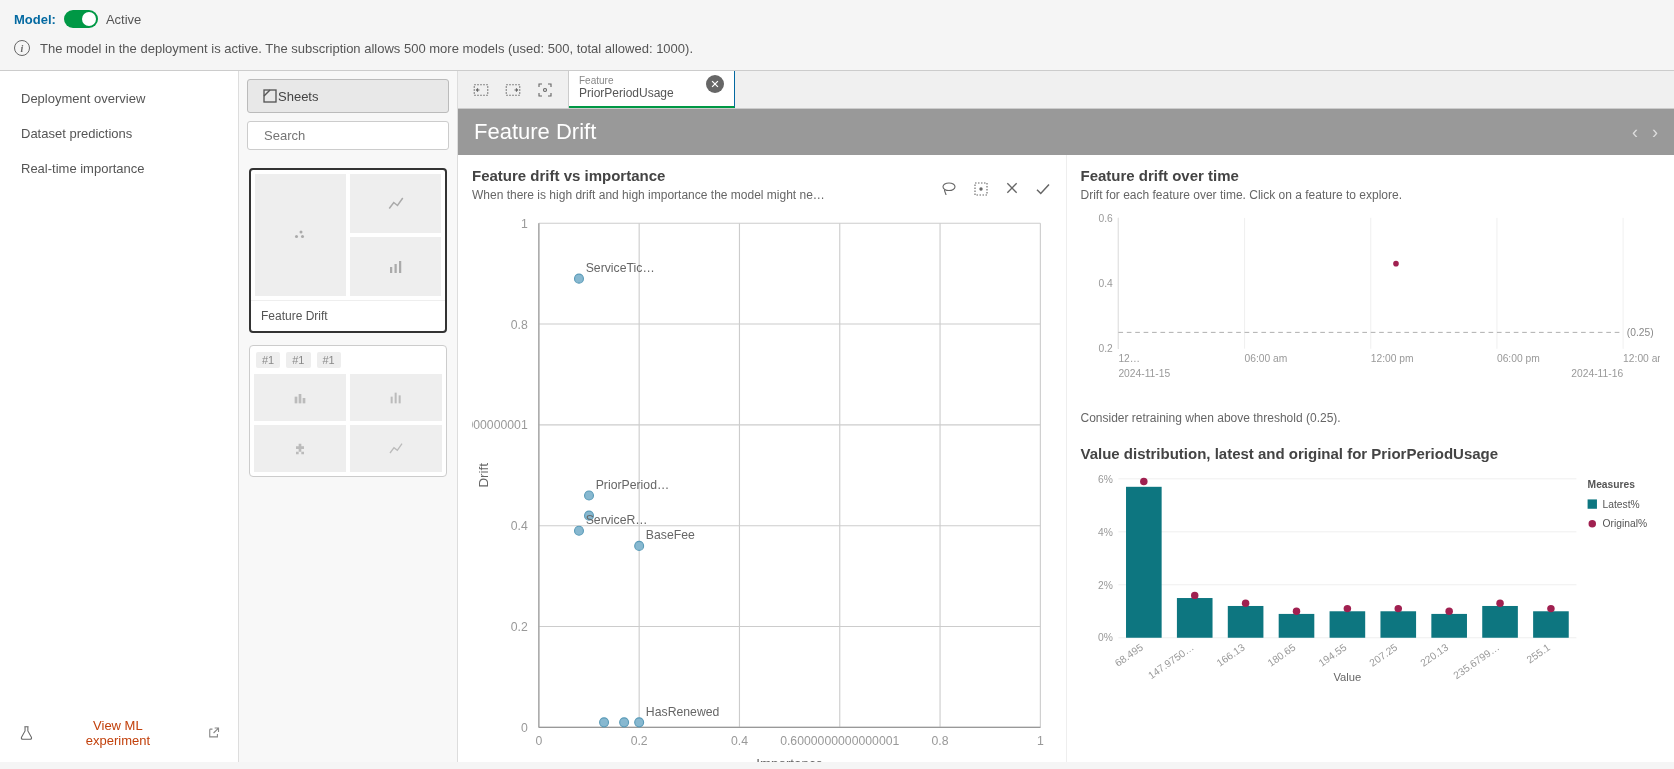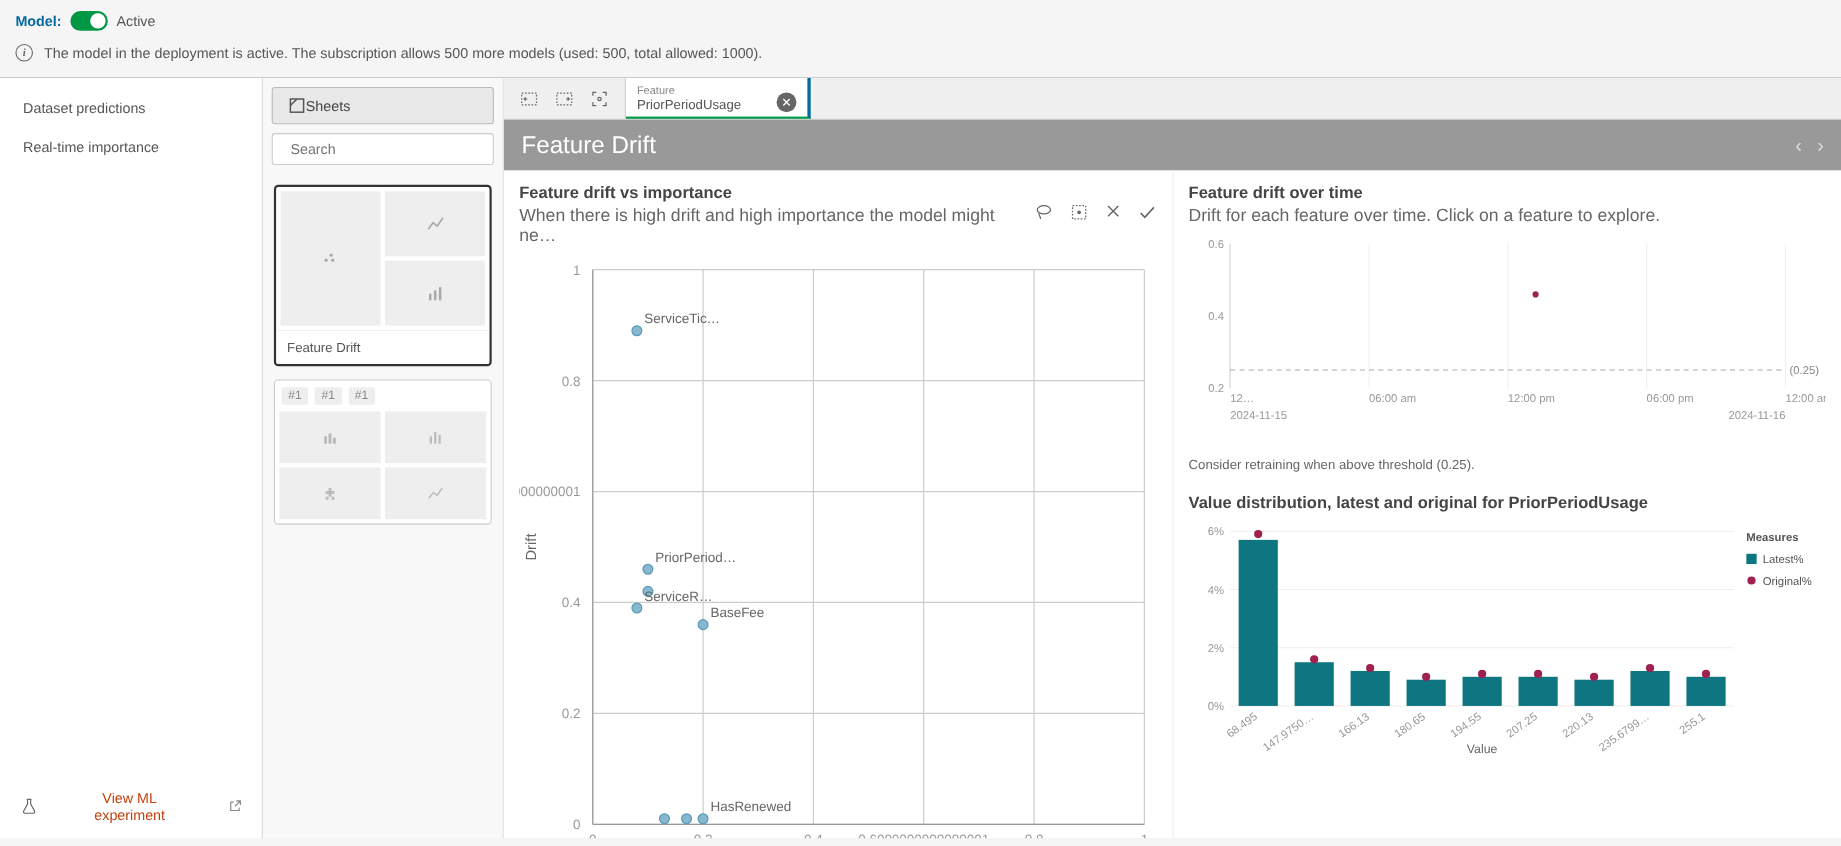--- a/index.html
+++ b/index.html
@@ -39,36 +39,36 @@
 .thumb-label { padding: 8px 10px; font-size: 12px; color: #555; border-top: 1px solid #eee; }
 .ops-body { height: 130px; display: grid; grid-template-columns: 1fr 1fr; grid-template-rows: auto 1fr 1fr; gap: 4px; padding: 4px; }
 .ops-tags { grid-column: span 2; display: flex; gap: 6px; padding: 2px; }
 .ops-tags span { background: #eee; padding: 2px 6px; font-size: 11px; color: #888; border-radius: 2px; }
 .ops-cell { background: #eee; display: flex; align-items: center; justify-content: center; color: #aaa; }
 
 .content { flex: 1; display: flex; flex-direction: column; background: #f0f0f0; overflow: hidden; }
 .tabrow { background: #f0f0f0; display: flex; align-items: stretch; height: 38px; border-bottom: 1px solid #ccc; }
 .tab-icons { display: flex; align-items: center; gap: 14px; padding: 0 14px; border-right: 1px solid #ccc; }
 .tab-icons .ic { width: 18px; height: 18px; color: #666; cursor: pointer; }
-.feature-tab { background: #fff; border-right: 3px solid #0369a1; border-bottom: 2px solid #009845; padding: 4px 10px; display: flex; align-items: flex-end; gap: 32px; min-width: 120px; }
+.feature-tab { background: #fff; border-right: 1px solid #0369a1; border-bottom: 2px solid #009845; padding: 4px 10px; display: flex; align-items: flex-start; gap: 32px; min-width: 120px; }
 .feature-tab .tlabel { font-size: 10px; color: #888; }
 .feature-tab .tval { font-size: 12px; color: #555; }
 .feature-tab .close { width: 18px; height: 18px; background: #666; border-radius: 50%; display: flex; align-items: center; justify-content: center; color: #fff; cursor: pointer; }
 
 .titlebar { background: #999; color: #fff; padding: 10px 16px; display: flex; align-items: center; justify-content: space-between; }
 .titlebar .title { font-size: 22px; font-weight: 400; }
 .titlebar .nav { display: flex; gap: 14px; }
 .titlebar .nav span { color: #ddd; cursor: pointer; font-size: 18px; }
 
 .charts-area { flex: 1; display: flex; background: #fff; overflow: hidden; }
 .chart-col { flex: 1; padding: 12px 14px; display: flex; flex-direction: column; overflow: hidden; }
 .chart-col.left { border-right: 1px solid #eee; }
-.chart-header { display: flex; align-items: center; justify-content: space-between; }
+.chart-header { display: flex; align-items: flex-end; justify-content: space-between; }
 .chart-title { font-size: 15px; font-weight: 600; color: #444; }
-.chart-sub { font-size: 16px; color: #666; margin-top: 4px; }
+.chart-sub { font-size: 12px; color: #666; margin-top: 4px; }
 .chart-tools { display: flex; gap: 14px; color: #666; }
 .chart-tools span { cursor: pointer; font-size: 16px; }
 
 .plot-area { flex: 1; position: relative; margin-top: 10px; }
 svg.plot { width: 100%; height: 100%; }
 .axis-label { font-size: 12px; fill: #666; }
 .tick-label { font-size: 11px; fill: #999; }
 .gridline { stroke: #ccc; stroke-width: 1; }
 .point-label { font-size: 11px; fill: #666; }
 .datapoint { fill: #87b8d0; stroke: #5a9bb8; stroke-width: 1; }
@@ -93,20 +93,21 @@
   <span class="status-text">Active</span>
 </div>
 <div class="infobar">
   <div class="info-icon">i</div>
   <span>The model in the deployment is active. The subscription allows 500 more models (used: 500, total allowed: 1000).</span>
 </div>
 
 <div class="main">
   <div class="leftnav">
     <div class="items">
+      <div class="item">Deployment overview</div>
       <div class="item">Dataset predictions</div>
       <div class="item">Real-time importance</div>
     </div>
     <div class="footer">
       <svg class="flask-icon" viewBox="0 0 24 24" fill="none" stroke="#666" stroke-width="1.5">
           <path d="M9 3h6M10 3v6l-5 9a2 2 0 0 0 1.7 3h10.6a2 2 0 0 0 1.7-3l-5-9V3"></path>
         </svg>
       <span>View ML experiment</span>
       <svg class="ext-icon" viewBox="0 0 24 24" fill="none" stroke="#888" stroke-width="2">
           <path d="M14 3h7v7M21 3l-9 9M5 5h5M5 5v14h14v-5"></path>

